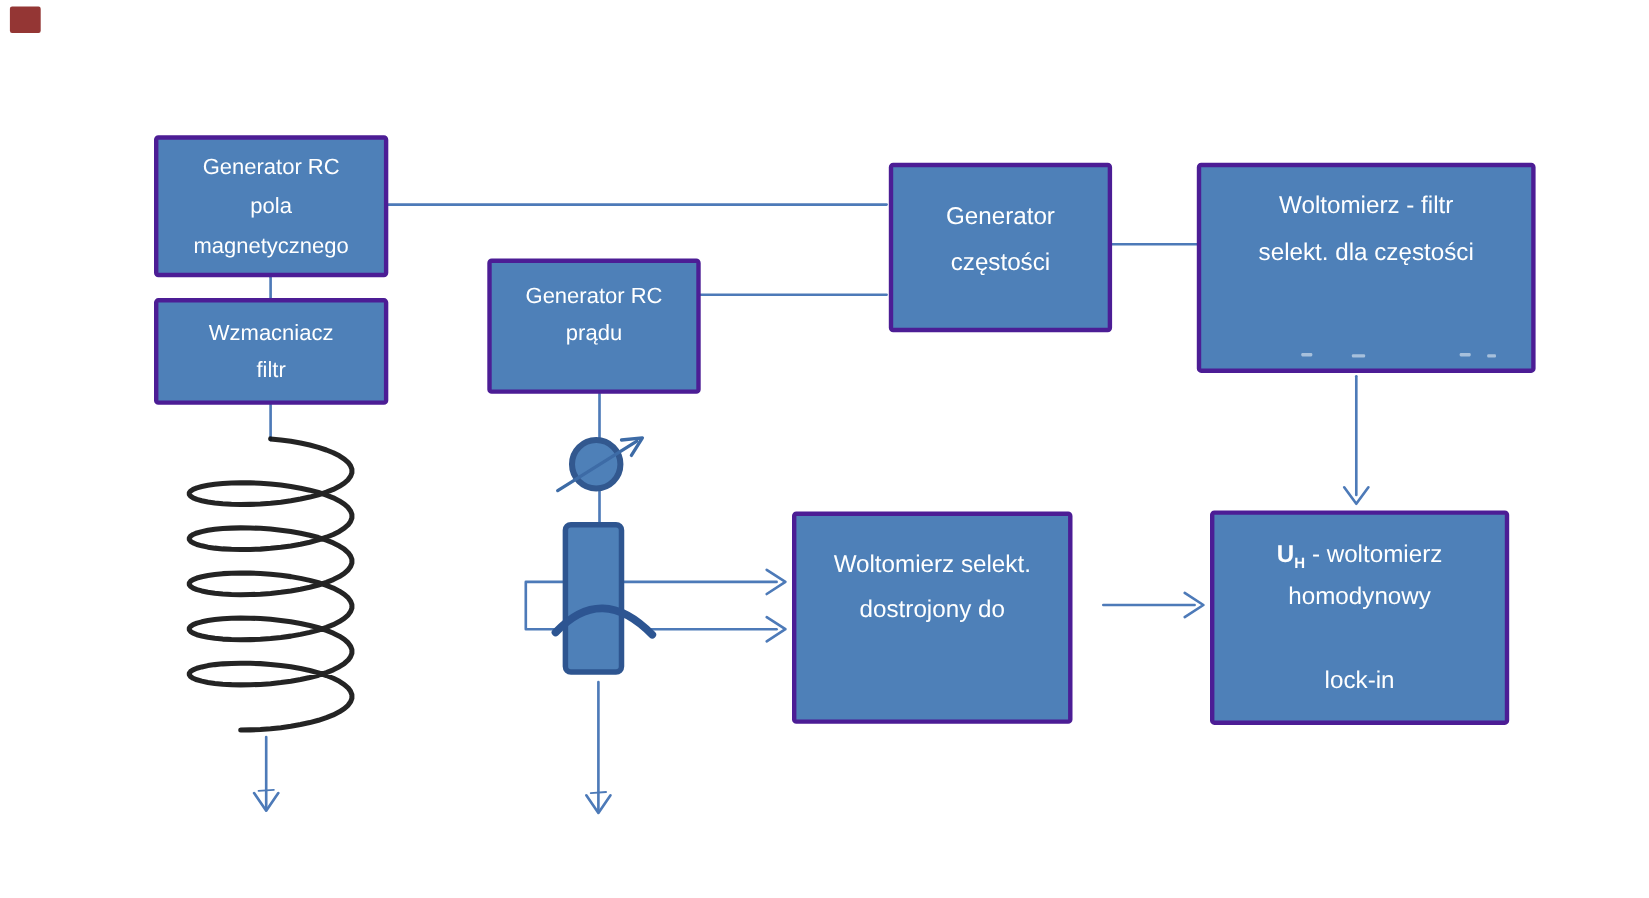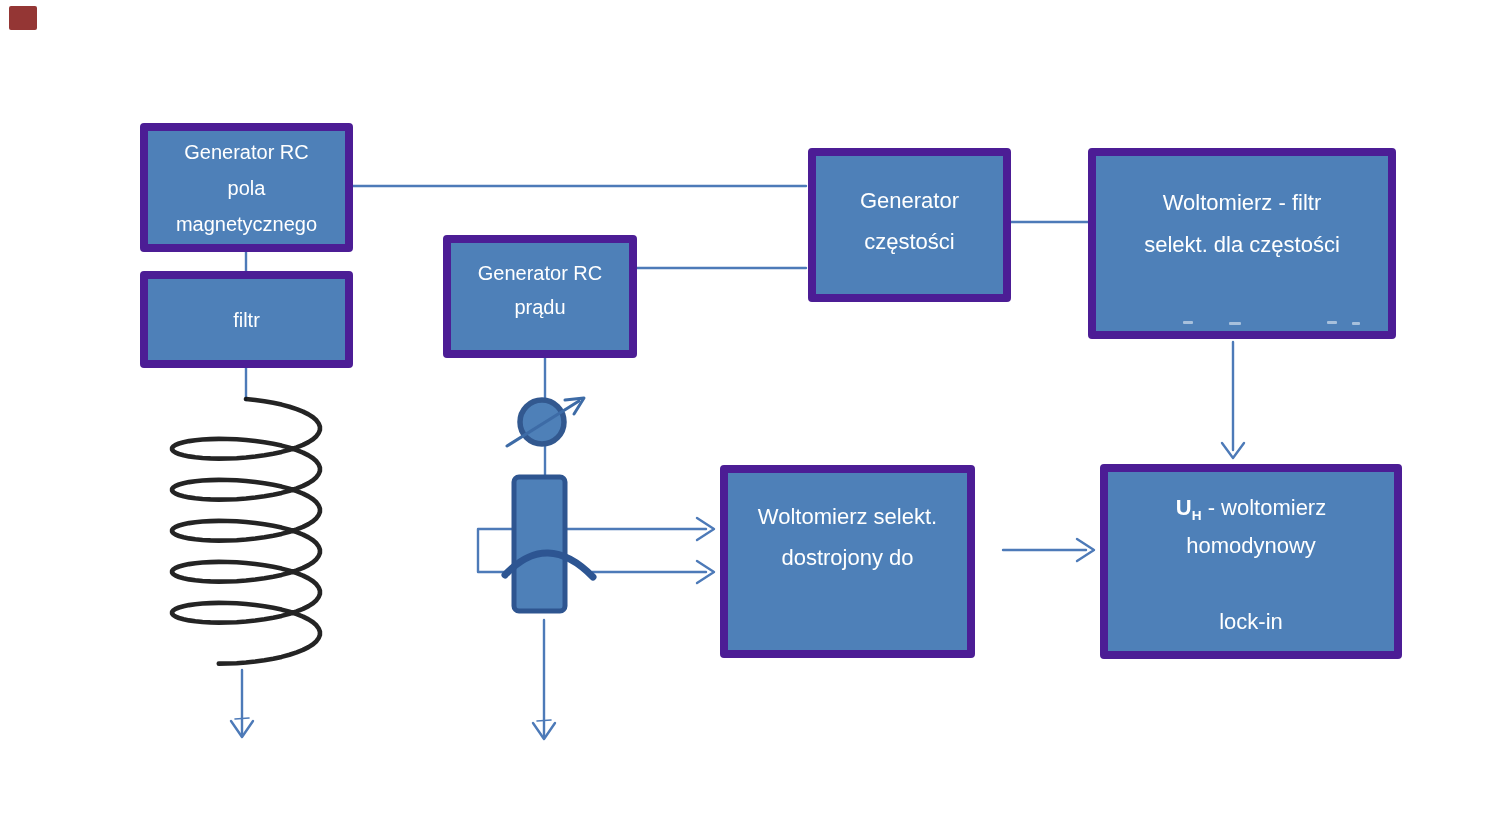--- a/index.html
+++ b/index.html
@@ -1,20 +1,20 @@
 <!DOCTYPE html>
 <html><head>
 <meta charset="utf-8">
 <style>
   html,body{margin:0;padding:0;}
   body{width:1499px;height:816px;position:relative;background:#ffffff;overflow:hidden;
        font-family:"Liberation Sans",sans-serif;}
   #diagram-canvas{position:absolute;left:0;top:0;z-index:1;}
   .box{position:absolute;z-index:2;box-sizing:border-box;background:#4e80b8;
-       border:8px solid #4c1d95;border-radius:4px;color:#ffffff;text-align:center;
+       border:4px solid #4c1d95;border-radius:4px;color:#ffffff;text-align:center;
        display:flex;flex-direction:column;align-items:center;}
   .bline{white-space:pre;width:100%;}
   .bline sub{font-size:0.62em;line-height:0;}
   .bline b{font-weight:bold;}
   .fs20{font-size:20px;}
   .fs22{font-size:22px;}
   .lh34 .bline{line-height:34px;}
   .lh36 .bline{line-height:36px;}
   .lh38 .bline{line-height:38px;}
   .lh41 .bline{line-height:41px;}
@@ -88,44 +88,45 @@
   <path d="M505 575 Q547 530 593 577" fill="none" stroke="#2d5592" stroke-width="7" stroke-linecap="round"></path>
 </svg>
 
 <div class="box fs20 lh36 vcenter" style="left:140px;top:123px;width:213px;height:129px;">
   <div class="bline">Generator RC</div>
   <div class="bline">pola</div>
   <div class="bline">magnetycznego</div>
 </div>
 
 <div class="box fs20 lh34 vcenter" style="left:140px;top:271px;width:213px;height:97px;">
+  <div class="bline">Wzmacniacz</div>
   <div class="bline">filtr</div>
 </div>
 
 <div class="box fs20 lh34" style="left:443px;top:235px;width:194px;height:123px;padding-top:13px;">
   <div class="bline">Generator RC</div>
   <div class="bline">prądu</div>
 </div>
 
 <div class="box fs22 lh41" style="left:808px;top:148px;width:203px;height:154px;padding-top:24px;">
   <div class="bline">Generator</div>
   <div class="bline">częstości</div>
 </div>
 
-<div class="box fs22 lh42" style="left:1088px;top:148px;width:308px;height:191px;padding-top:26px;">
+<div class="box fs22 lh42" style="left:1088px;top:148px;width:308px;height:191px;padding-top:14px;">
     <div class="bline">Woltomierz - filtr</div>
     <div class="bline">selekt. dla częstości</div>
   </div>
 
 <div class="box fs22 lh41" style="left:720px;top:465px;width:255px;height:193px;padding-top:23px;">
     <div class="bline">Woltomierz selekt.</div>
     <div class="bline">dostrojony do</div>
   </div>
 
-<div class="box fs22 lh38" style="left:1100px;top:464px;width:302px;height:195px;padding-top:17px;">
+<div class="box fs22 lh38" style="left:1100px;top:464px;width:272px;height:195px;padding-top:17px;">
     <div class="bline"><b>U</b><b><sub>H</sub></b> - woltomierz</div>
     <div class="bline">homodynowy</div>
     <div class="bline">&nbsp;</div>
     <div class="bline">lock-in</div>
   </div>
 
 <div class="residue" style="left:1183px;top:321px;width:10px;"></div>
 <div class="residue" style="left:1229px;top:322px;width:12px;"></div>
 <div class="residue" style="left:1327px;top:321px;width:10px;"></div>
 <div class="residue" style="left:1352px;top:322px;width:8px;"></div>

